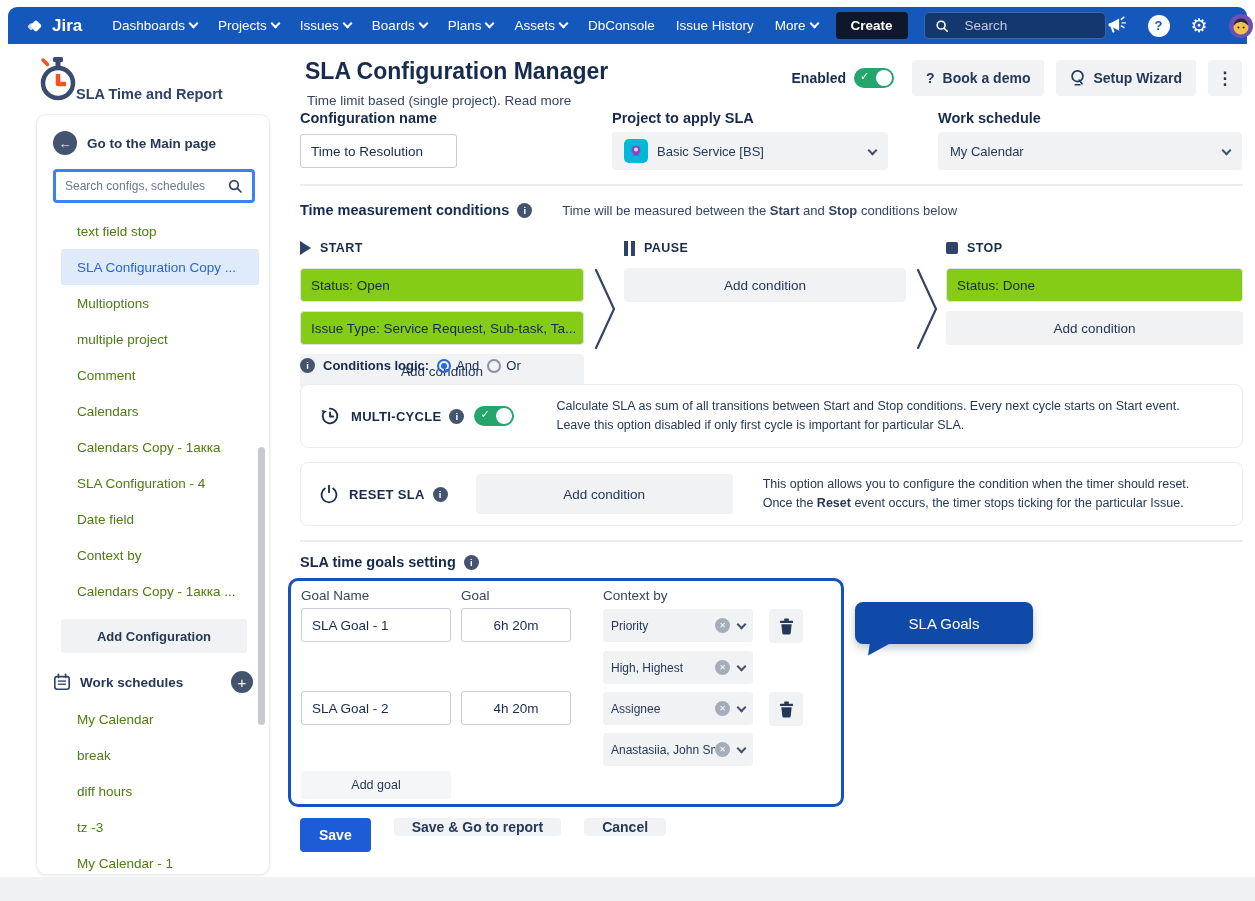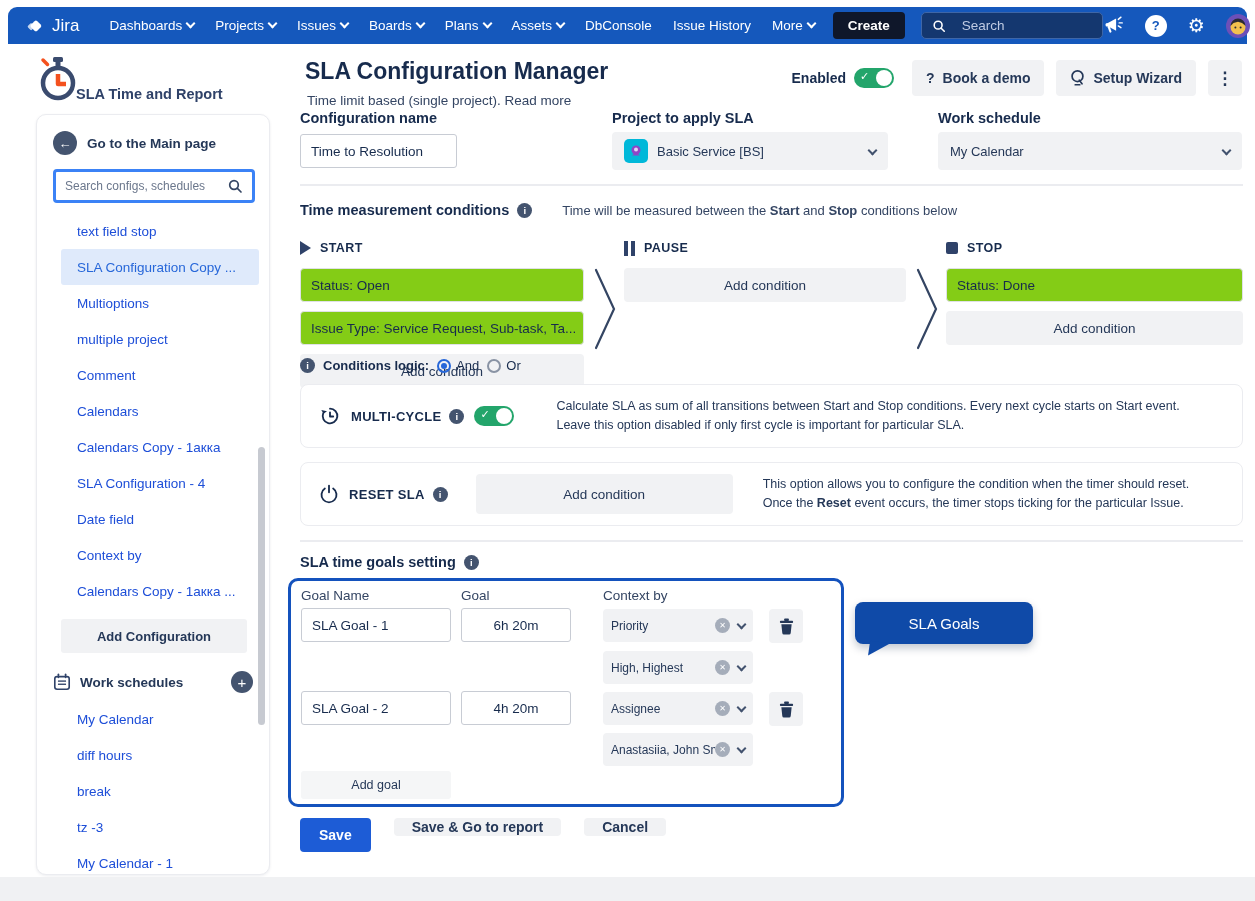--- a/index.html
+++ b/index.html
@@ -2,21 +2,21 @@
 <html><head>
 <meta charset="utf-8">
 <style>
   * { margin:0; padding:0; box-sizing:border-box; }
   html,body { width:1255px; height:901px; background:#fff; font-family:"Liberation Sans", sans-serif; color:#172B4D; }
   #app { position:relative; width:1255px; height:901px; overflow:hidden; background:#fff; }
 
   
   .navbar { position:absolute; left:8px; top:7px; right:8px; height:37px; background:#1558BC;
             border-radius:9px 9px 0 0; display:flex; align-items:center; padding:0 14px 0 18px; color:#fff; }
-  .brand { display:flex; align-items:center; gap:7px; font-weight:normal; font-size:17px; }
+  .brand { display:flex; align-items:center; gap:7px; font-weight:bold; font-size:17px; }
   .nav-menu { display:flex; align-items:center; gap:21px; margin-left:30px; font-size:13.5px; }
   .nav-item { display:flex; align-items:center; gap:5px; cursor:pointer; white-space:nowrap; }
   .chev { width:7px; height:7px; border-right:2px solid currentColor; border-bottom:2px solid currentColor;
           transform:rotate(45deg); margin-top:-4px; display:inline-block; }
   .create-btn { margin-left:18px; background:#0f172a; border:none; color:#fff; font-weight:bold; font-size:13.5px;
                 padding:6px 15px; border-radius:4px; cursor:pointer; }
   .nav-search { margin-left:16px; display:flex; align-items:center; gap:16px; width:184px; height:27px;
                 background:#14376F; border:1px solid #3E66A7; border-radius:5px; padding:0 10px; }
   .nav-search input { background:transparent; border:none; outline:none; color:#fff; font-size:13.5px; width:130px; }
   .nav-search input::placeholder { color:#BFCBE3; }
@@ -33,21 +33,21 @@
   .side-card { position:absolute; left:36px; top:114px; width:234px; height:761px; background:#fff;
                border:1px solid #EBECF0; border-radius:10px; box-shadow:0 1px 3px rgba(9,30,66,.08); overflow:hidden; }
   .back-row { display:flex; align-items:center; gap:10px; padding:16px 16px 12px 16px; cursor:pointer; }
   .back-circle { width:24px; height:24px; border-radius:50%; background:#44546F; color:#fff; display:flex;
                  align-items:center; justify-content:center; font-size:13px; }
   .back-label { font-weight:bold; font-size:13.5px; color:#253858; }
   .side-search { margin:2px 14px 10px 16px; height:34px; border:3px solid #3b82f6; border-radius:4px;
                  display:flex; align-items:center; padding:0 9px; }
   .side-search input { border:none; outline:none; font-size:12px; color:#344563; flex:1; }
   .side-search input::placeholder { color:#6B778C; }
-  .cfg-item { height:36px; display:flex; align-items:center; padding-left:40px; font-size:13.5px; color:#1d4ed8;
+  .cfg-item { height:36px; display:flex; align-items:center; padding-left:40px; font-size:13.5px; color:#4d7c0f;
               cursor:pointer; white-space:nowrap; overflow:hidden; }
   .cfg-item.sel { background:#DFEAFB; color:#2767D9; margin:0 10px 0 24px; padding-left:16px; border-radius:3px; }
   .side-scroll { position:absolute; right:4px; top:332px; width:7px; height:278px; background:#C7CAD1; border-radius:4px; }
   .add-config { margin:10px 24px 14px 24px; height:34px; background:#F1F2F4; border:none; border-radius:3px;
                 font-weight:bold; font-size:13px; color:#253858; width:186px; cursor:pointer; }
   .ws-head { display:flex; align-items:center; gap:9px; padding:4px 16px 8px 16px; }
   .ws-title { font-weight:bold; font-size:13.5px; color:#253858; flex:1; }
   .plus-circle { width:22px; height:22px; border-radius:50%; background:#44546F; color:#fff; font-size:15px;
                  display:flex; align-items:center; justify-content:center; cursor:pointer; }
 
@@ -262,22 +262,22 @@
         <line x1="5.5" y1="9" x2="14.5" y2="9" stroke="#2F4269" stroke-width="1.5"></line>
         <line x1="5.5" y1="12.5" x2="14.5" y2="12.5" stroke="#2F4269" stroke-width="1.5"></line>
       </svg>
       <span class="ws-title">Work schedules</span>
       <span class="plus-circle">
           <span>+</span>
         </span>
     </div>
     <div>
       <div class="cfg-item">My Calendar</div>
+      <div class="cfg-item">break</div>
       <div class="cfg-item">diff hours</div>
-      <div class="cfg-item">break</div>
       <div class="cfg-item">tz -3</div>
       <div class="cfg-item">My Calendar - 1</div>
     </div>
     <div class="side-scroll"></div>
   </div>
 
   <div class="page-title">SLA Configuration Manager</div>
   <div class="page-sub">
     <span>Time limit based (single project).</span> <a>Read more</a>
   </div>

